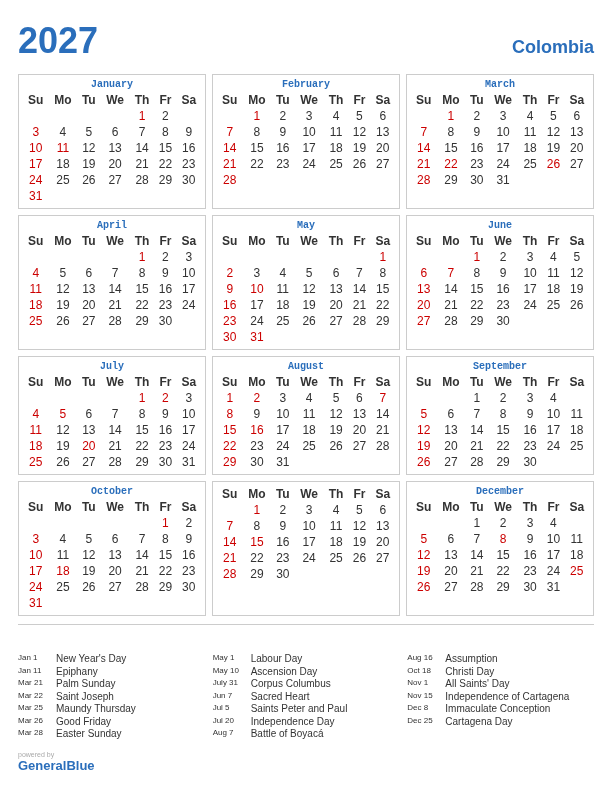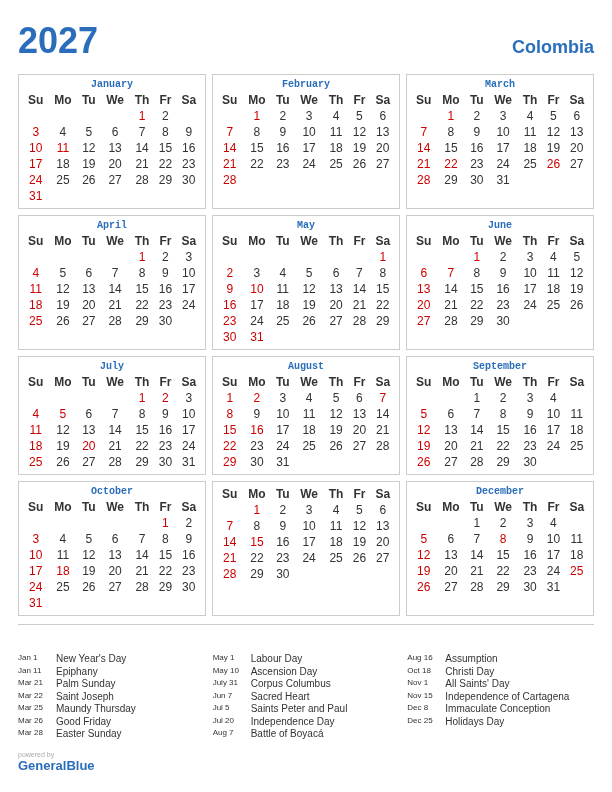--- a/index.html
+++ b/index.html
@@ -988,21 +988,21 @@
           <div class="holiday-row">
             <span class="holiday-date">Nov 15</span>
             <span class="holiday-name">Independence of Cartagena</span>
           </div>
           <div class="holiday-row">
             <span class="holiday-date">Dec 8</span>
             <span class="holiday-name">Immaculate Conception</span>
           </div>
           <div class="holiday-row">
             <span class="holiday-date">Dec 25</span>
-            <span class="holiday-name">Holidays Day</span>
+            <span class="holiday-name">Cartagena Day</span>
           </div>
         </div>
       </div>
   </div>
 
   <div class="footer">
     <div>
       <div class="powered-by">powered by</div>
       <div class="general-blue">
         <span>General</span><span style="color:#2a6ebb;">Blue</span>

